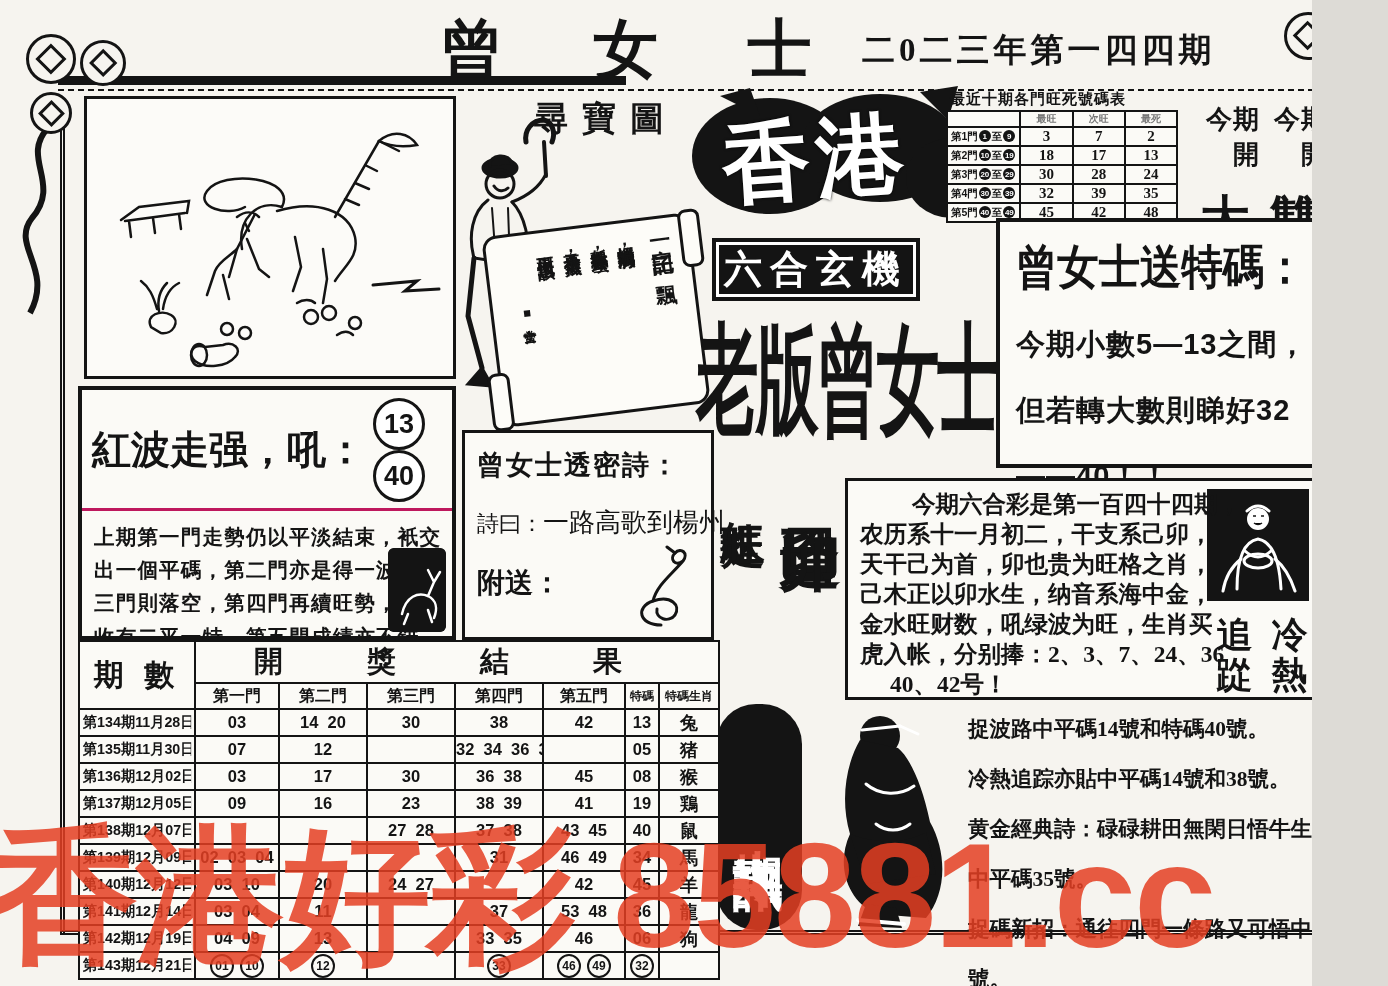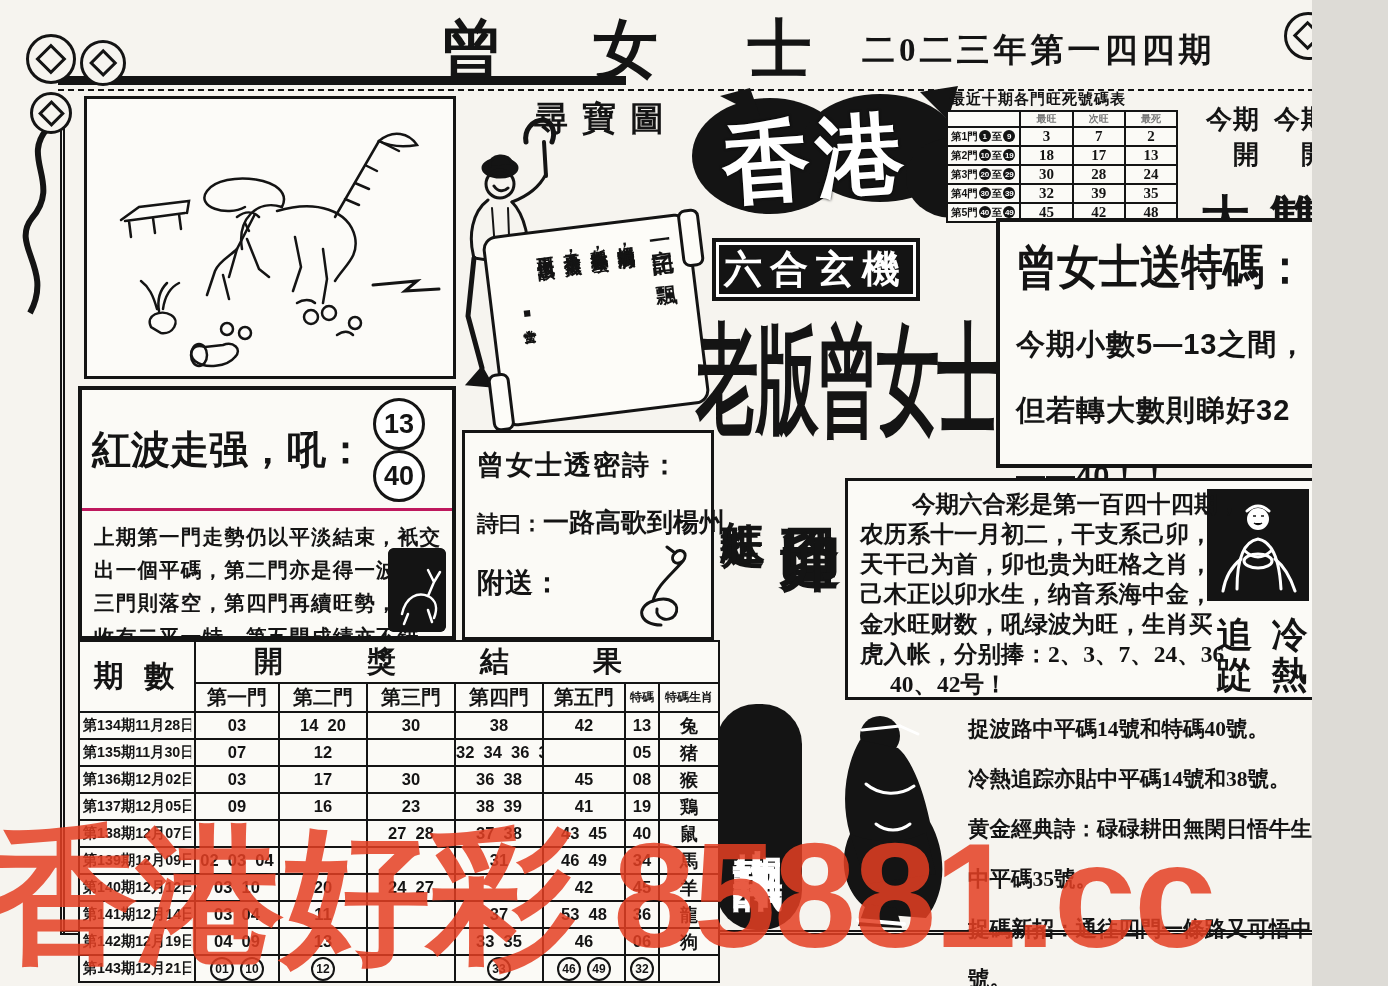--- a/index.html
+++ b/index.html
@@ -61,21 +61,21 @@
   #redwave-title{font-size:39px;font-weight:900;white-space:nowrap;}
   .ball{display:inline-flex;width:46px;height:46px;border:3.5px solid #141414;border-radius:50%;
         align-items:center;justify-content:center;font-size:27px;font-weight:800;margin-left:8px;background:#fff;}
   #redwave-body{padding:10px 12px;font-family:"Liberation Serif",serif;font-size:20.5px;font-weight:700;
         line-height:1.62;text-align:justify;}
   #stamp{position:absolute;right:6px;bottom:4px;display:flex;align-items:flex-end;}
   #stamp-label{writing-mode:vertical-rl;text-orientation:upright;font-size:13px;font-weight:900;margin-right:2px;}
   #stamp-img{width:58px;height:84px;background:#141414;border-radius:6px;}
   
   #poem-title{font-size:27px;font-weight:800;font-family:"Liberation Serif",serif;letter-spacing:2px;white-space:nowrap;}
-  #poem-line{font-size:26px;font-weight:700;margin-top:22px;white-space:nowrap;}
+  #poem-line{font-size:26px;font-weight:400;margin-top:22px;white-space:nowrap;}
   #poem-line .prefix{font-size:22px;}
   #poem-bonus{font-size:28px;font-weight:800;font-family:"Liberation Serif",serif;margin-top:24px;}
   
   #v-small{font-size:44px;font-weight:900;letter-spacing:2px;}
   #v-big{font-size:62px;font-weight:900;}
   #mid-box{border-width:3.5px;padding:8px 12px;}
   #mid-right{float:right;width:110px;margin-left:8px;text-align:center;}
   #deity-img{width:102px;height:112px;background:#141414;display:block;}
   #chase-grid{display:grid;grid-template-columns:1fr 1fr;margin-top:14px;direction:rtl;}
   #chase-grid div{font-size:36px;font-weight:900;line-height:1.1;}
@@ -84,21 +84,21 @@
   #mid-lines .line:last-child{text-indent:30px;}
   
   #review-blob{background:#141414;border-radius:40px;display:flex;align-items:center;justify-content:center;}
   #review-title{color:#fff;font-size:50px;font-weight:900;letter-spacing:4px;}
   #review-lines .line{font-size:21.5px;font-weight:700;font-family:"Liberation Serif",serif;margin-bottom:21px;white-space:nowrap;}
   
   #results{border-collapse:collapse;background:#fbfaf6;table-layout:fixed;}
   #results th,#results td{border:2.5px solid #141414;padding:0;text-align:center;overflow:hidden;}
   #results th.corner{font-size:30px;font-weight:900;letter-spacing:6px;}
   #results th.span{font-size:29px;font-weight:900;letter-spacing:38px;height:30px;}
-  #results th.col{font-size:20px;font-weight:800;height:24px;}
+  #results th.col{font-size:16px;font-weight:800;height:24px;}
   #results th.col.small{font-size:12px;letter-spacing:0;}
   #results th.period{font-size:15px;font-weight:800;white-space:nowrap;height:25px;transform:scaleX(.95);}
   #results td.nums{font-size:16.5px;font-weight:600;white-space:pre;font-family:"Liberation Sans",sans-serif;}
   #results td.zodiac{font-size:18px;font-weight:800;}
   .mini-ball{display:inline-flex;width:20px;height:20px;border:2px solid #141414;border-radius:50%;
         align-items:center;justify-content:center;font-size:12px;font-weight:700;margin:0 3px;}
   
   #watermark{left:-10px;top:822px;font-size:148px;font-weight:900;color:rgba(228,62,34,.85);
         white-space:nowrap;z-index:40;letter-spacing:-2px;line-height:1;}
   svg{display:block;}

